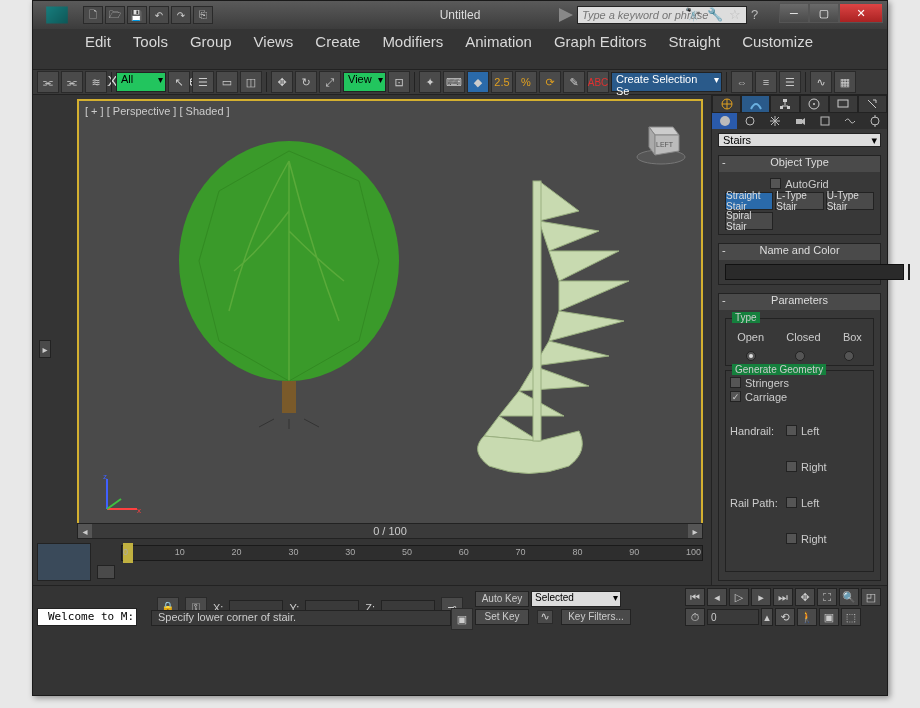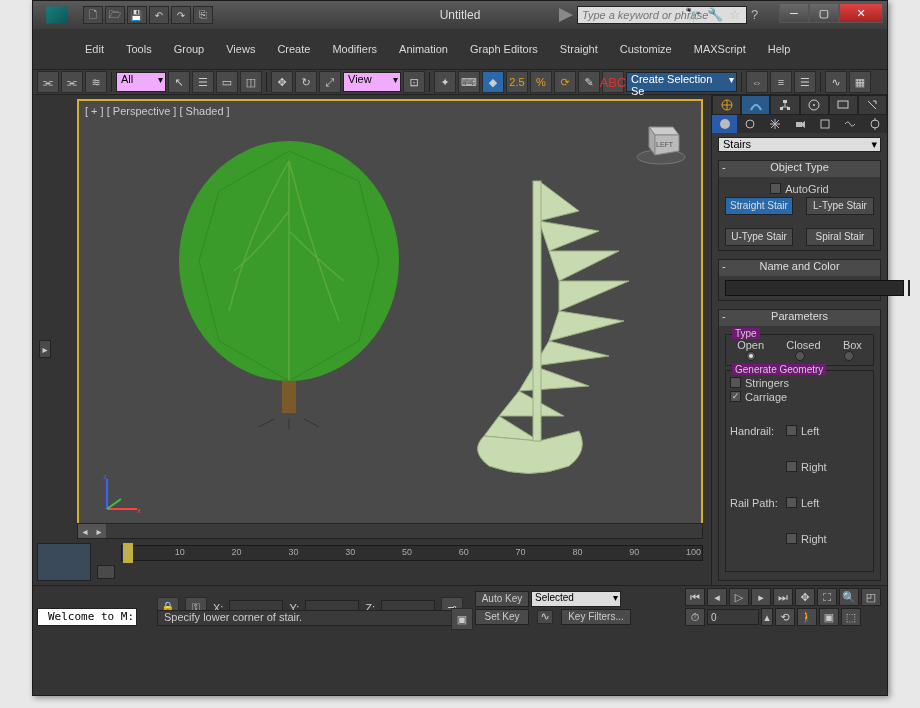--- a/index.html
+++ b/index.html
@@ -12,28 +12,28 @@
 .title-text { position: absolute; left: 50%; transform: translateX(-50%); color: #ddd; font-size: 12px; }
 .search-wrap { margin-left: auto; display: flex; align-items: center; gap: 4px; margin-right: 140px; }
 .search-go { width: 14px; height: 14px; background: #888; clip-path: polygon(0 0,100% 50%,0 100%); }
 .search { width: 170px; height: 18px; background: #ddd; border: 1px solid #222; font-size: 11px; font-style: italic; color: #777; padding: 0 4px; }
 .title-right-icons { display: flex; gap: 6px; position: absolute; right: 120px; }
 .title-right-icons .ic { width: 16px; height: 16px; color: #bbb; font-size: 13px; cursor:pointer; }
 .win-controls { position: absolute; right: 4px; top: 2px; display: flex; }
 .win-btn { width: 30px; height: 20px; border: 1px solid #555; background: linear-gradient(#6a6a6a,#4a4a4a); color: #fff; font-size: 11px; display:flex;align-items:center;justify-content:center; cursor:pointer; }
 .win-close { background: linear-gradient(#d44,#a22); width: 44px; }
 .menubar { height: 40px; background: #343434; padding: 2px 50px; display: flex; flex-wrap: wrap; gap: 18px; align-items: center; }
-.menu-item { color: #d8d8d8; font-size: 11px; cursor: pointer; padding: 2px 2px; }
+.menu-item { color: #d8d8d8; font-size: 15px; cursor: pointer; padding: 2px 2px; }
 .toolbar { height: 26px; background: #3a3a3a; border-top: 1px solid #222; border-bottom: 1px solid #222; display: flex; align-items: center; padding: 0 4px; gap: 2px; }
 .tbtn { width: 22px; height: 22px; background: #4a4a4a; border: 1px solid #2a2a2a; color: #ccc; font-size: 11px; display:flex;align-items:center;justify-content:center; cursor:pointer; }
 .tsep { width: 1px; height: 20px; background: #222; margin: 0 2px; }
-.dropdown { height: 20px; background: #f0abfc; border: 1px solid #222; font-size: 11px; padding: 0 14px 0 4px; position: relative; cursor:pointer; }
+.dropdown { height: 20px; background: #22c55e; border: 1px solid #222; font-size: 11px; padding: 0 14px 0 4px; position: relative; cursor:pointer; }
 .dropdown::after { content: "▾"; position: absolute; right: 2px; top: 1px; font-size: 10px; }
 .dd-all { width: 50px; }
-.dd-view { width: 58px; }
+.dd-view { width: 43px; }
 .dd-sel { width: 111px; background: #2a5a8a; color: #fff; }
 .main-area { display: flex; height: 490px; }
 .viewport-wrap { flex: 1; background: #343434; padding: 4px; position: relative; }
 .view-handle { position:absolute; left:6px; top:50%; width:12px; height:18px; background:#4a4a4a; border:1px solid #222; color:#ccc; font-size:10px; display:flex;align-items:center;justify-content:center; cursor:pointer;}
 .viewport { position: absolute; left: 44px; top: 4px; right: 8px; height: 430px; background: #4a4a4a; border: 2px solid #d4b030; }
 .vp-label { position: absolute; left: 6px; top: 4px; color: #ccc; font-size: 11px; }
 .vp-cube { position: absolute; right: 12px; top: 10px;}
 .axis-gizmo { position: absolute; left: 20px; bottom: 14px; width: 40px; height: 40px; }
 .tree-svg { position: absolute; left: 80px; top: 30px; }
 .stair-svg { position: absolute; left: 360px; top: 70px; }
@@ -53,35 +53,35 @@
 .sub-tabs { display: flex; height: 22px; background: #2e2e2e; }
 .sub-tabs .stab { flex:1; display:flex;align-items:center;justify-content:center; cursor:pointer; }
 .panel-dd { margin: 4px 6px; height: 18px; background: #ddd; border: 1px solid #222; font-size: 11px; padding: 0 4px; position:relative; cursor:pointer; }
 .panel-dd::after { content:"▾"; position:absolute; right:3px; top:0; }
 .rollout { margin: 4px 6px; border: 1px solid #222; background: #383838; }
 .rollout-hdr { height: 16px; background: #4a4a4a; color: #ddd; font-size: 11px; text-align: center; position: relative; cursor:pointer; }
 .rollout-hdr .pm { position: absolute; left: 3px; top: 0; font-size: 11px; }
 .rollout-body { padding: 4px 6px; font-size: 11px; color: #ccc; }
 .chk { display: flex; align-items: flex-start; gap: 4px; margin: 2px 0; cursor:pointer; }
 .chk-box { width: 11px; height: 11px; background: #555; border: 1px solid #222; display:inline-flex;align-items:center;justify-content:center; font-size:9px; }
-.stair-grid { display: grid; grid-template-columns: 1fr 1fr; gap: 13px; }
+.stair-grid { display: grid; grid-template-columns: 1fr 1fr 1fr; gap: 2px; }
 .stair-btn { height: 18px; background: #4a4a4a; border: 1px solid #222; color: #ddd; font-size: 10px; display:flex;align-items:center;justify-content:center; cursor:pointer; }
 .stair-btn.sel { background: #2a6aaa; }
 .color-row { display: flex; align-items: center; gap: 4px; }
 .color-input { flex:1; height: 16px; background: #2a2a2a; border: 1px solid #111; }
 .color-swatch { width: 16px; height: 16px; background: #d838a8; border: 1px solid #222; cursor:pointer;}
 .field-group { border: 1px solid #222; padding: 4px; margin: 4px 0; position:relative; }
-.field-group-label { position:absolute; top:-7px; left:6px; background:#701a75; padding:0 3px; font-size:10px; color:#ccc; }
-.radio-row { display: flex; gap: 8px; justify-content: space-around; }
+.field-group-label { position:absolute; top:-7px; left:6px; background:#15803d; padding:0 3px; font-size:10px; color:#ccc; }
+.radio-row { display: flex; gap: 8px; justify-content: space-around; margin-top: 8px; }
 .radio { width: 10px; height: 10px; border-radius: 50%; background: #555; border: 1px solid #222; display:inline-block; cursor:pointer; }
 .radio.on::after { content:""; display:block; width:4px; height:4px; background:#ddd; border-radius:50%; margin:2px; }
 .sub-row { display:flex; align-items:center; gap:6px; margin:20px 0; }
 .bottom-bar { height: 44px; background: #343434; border-top: 1px solid #222; display: flex; align-items: center; padding: 2px 4px; gap: 4px; position:relative; }
 .welcome { width: 100px; height: 18px; background: #fff; border: 1px solid #222; font-size: 11px; font-family: monospace; padding: 1px 2px; overflow:hidden; position:absolute; left:4px; top:22px;text-align:right;}
-.status-text { position:absolute; left:124px; top:24px; font-size: 11px; color: #ccc; background:#3a3a3a; border:1px solid #222; height:16px; padding:0 6px; width:300px; }
+.status-text { position:absolute; left:118px; top:24px; font-size: 11px; color: #ccc; background:#3a3a3a; border:1px solid #222; height:16px; padding:0 6px; width:300px; }
 .coord { width: 54px; height: 16px; background: #3a3a3a; border: 1px solid #222; color: #ccc; font-size: 11px; padding:0 2px; }
 .coord-label { color:#ccc; font-size:11px; }
 .bottom-right { position:absolute; right:6px; top:2px; display:flex; flex-direction:column; gap:2px; }
 .br-row { display:flex; gap:2px; align-items:center; }
 .br-btn { width:20px; height:18px; background:#4a4a4a; border:1px solid #222; color:#ccc; font-size:11px; display:flex;align-items:center;justify-content:center; cursor:pointer; }
 .autokey { width:54px; height:16px; background:#4a4a4a; border:1px solid #222; color:#ccc; font-size:10px; display:flex;align-items:center;justify-content:center; cursor:pointer;}
 .selected-dd { width:90px; height:16px; background:#ddd; border:1px solid #222; font-size:10px; padding:0 3px; position:relative; cursor:pointer;}
 .selected-dd::after{content:"▾"; position:absolute; right:2px; top:0;}
 .spinner { width:52px; height:16px; background:#3a3a3a; border:1px solid #222; color:#ccc; font-size:10px; padding:0 3px; }
 svg { overflow: visible; }
@@ -151,21 +151,21 @@
     <div class="dropdown dd-view">View</div>
     <div class="tbtn">⊡</div>
     <div class="tsep"></div>
     <div class="tbtn">✦</div>
     <div class="tbtn">⌨</div>
     <div class="tbtn" style="background:#2a6aaa">◆</div>
     <div class="tbtn" style="color:#e0a020">2.5</div>
     <div class="tbtn" style="color:#e0a020">%</div>
     <div class="tbtn" style="color:#e0a020">⟳</div>
     <div class="tbtn">✎</div>
-    <div class="tbtn" style="color:#e03030;font-size:13px">ABC</div>
+    <div class="tbtn" style="color:#e03030;font-size:10px">ABC</div>
     <div class="dropdown dd-sel">Create Selection Se</div>
     <div class="tsep"></div>
     <div class="tbtn">⇔</div>
     <div class="tbtn">≡</div>
     <div class="tbtn">☰</div>
     <div class="tsep"></div>
     <div class="tbtn">∿</div>
     <div class="tbtn">▦</div>
   </div>
 
@@ -212,20 +212,21 @@
           <line x1="8" y1="36" x2="8" y2="6" stroke="#4060ff" stroke-width="2"></line>
           <line x1="8" y1="36" x2="38" y2="36" stroke="#ff4040" stroke-width="2"></line>
           <line x1="8" y1="36" x2="22" y2="26" stroke="#40c040" stroke-width="2"></line>
           <text x="4" y="6" font-size="8" fill="#4060ff">z</text>
           <text x="38" y="40" font-size="8" fill="#ff4040">x</text>
         </svg>
       </div>
       <div class="view-handle">▸</div>
       <div class="hscroll">
         <div class="arr">◂</div>
+        <div class="track">0 / 100</div>
         <div class="arr">▸</div>
       </div>
       <div class="timeline">
         <div class="mini-vp"></div>
         <div class="via-btn"></div>
         <div class="timeline-bar"></div>
         <div class="timeline-marker"></div>
         <div class="tick-row">
           <span>0</span>
             <span>10</span>

